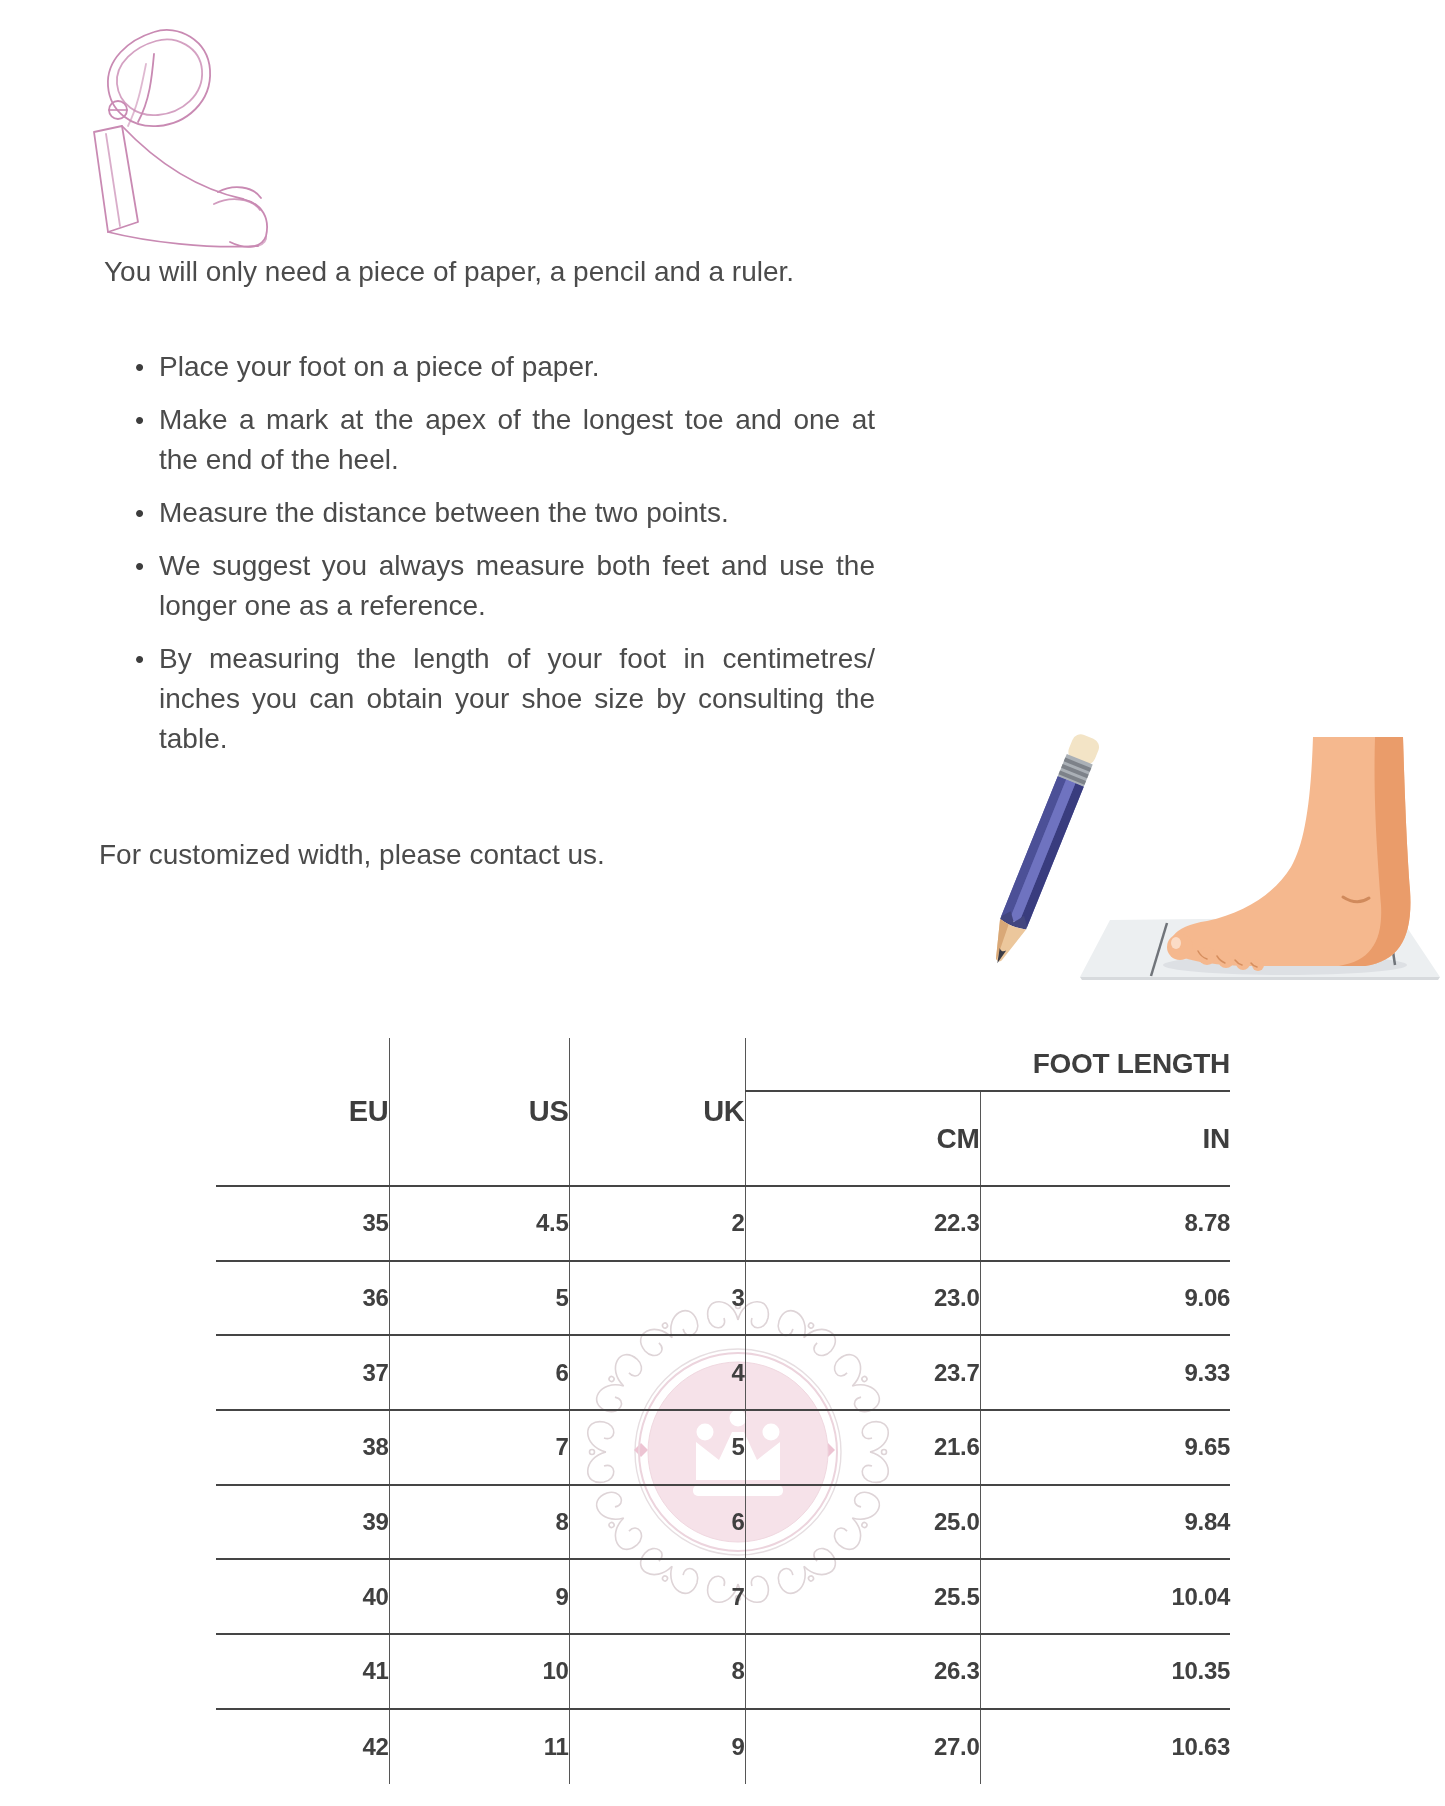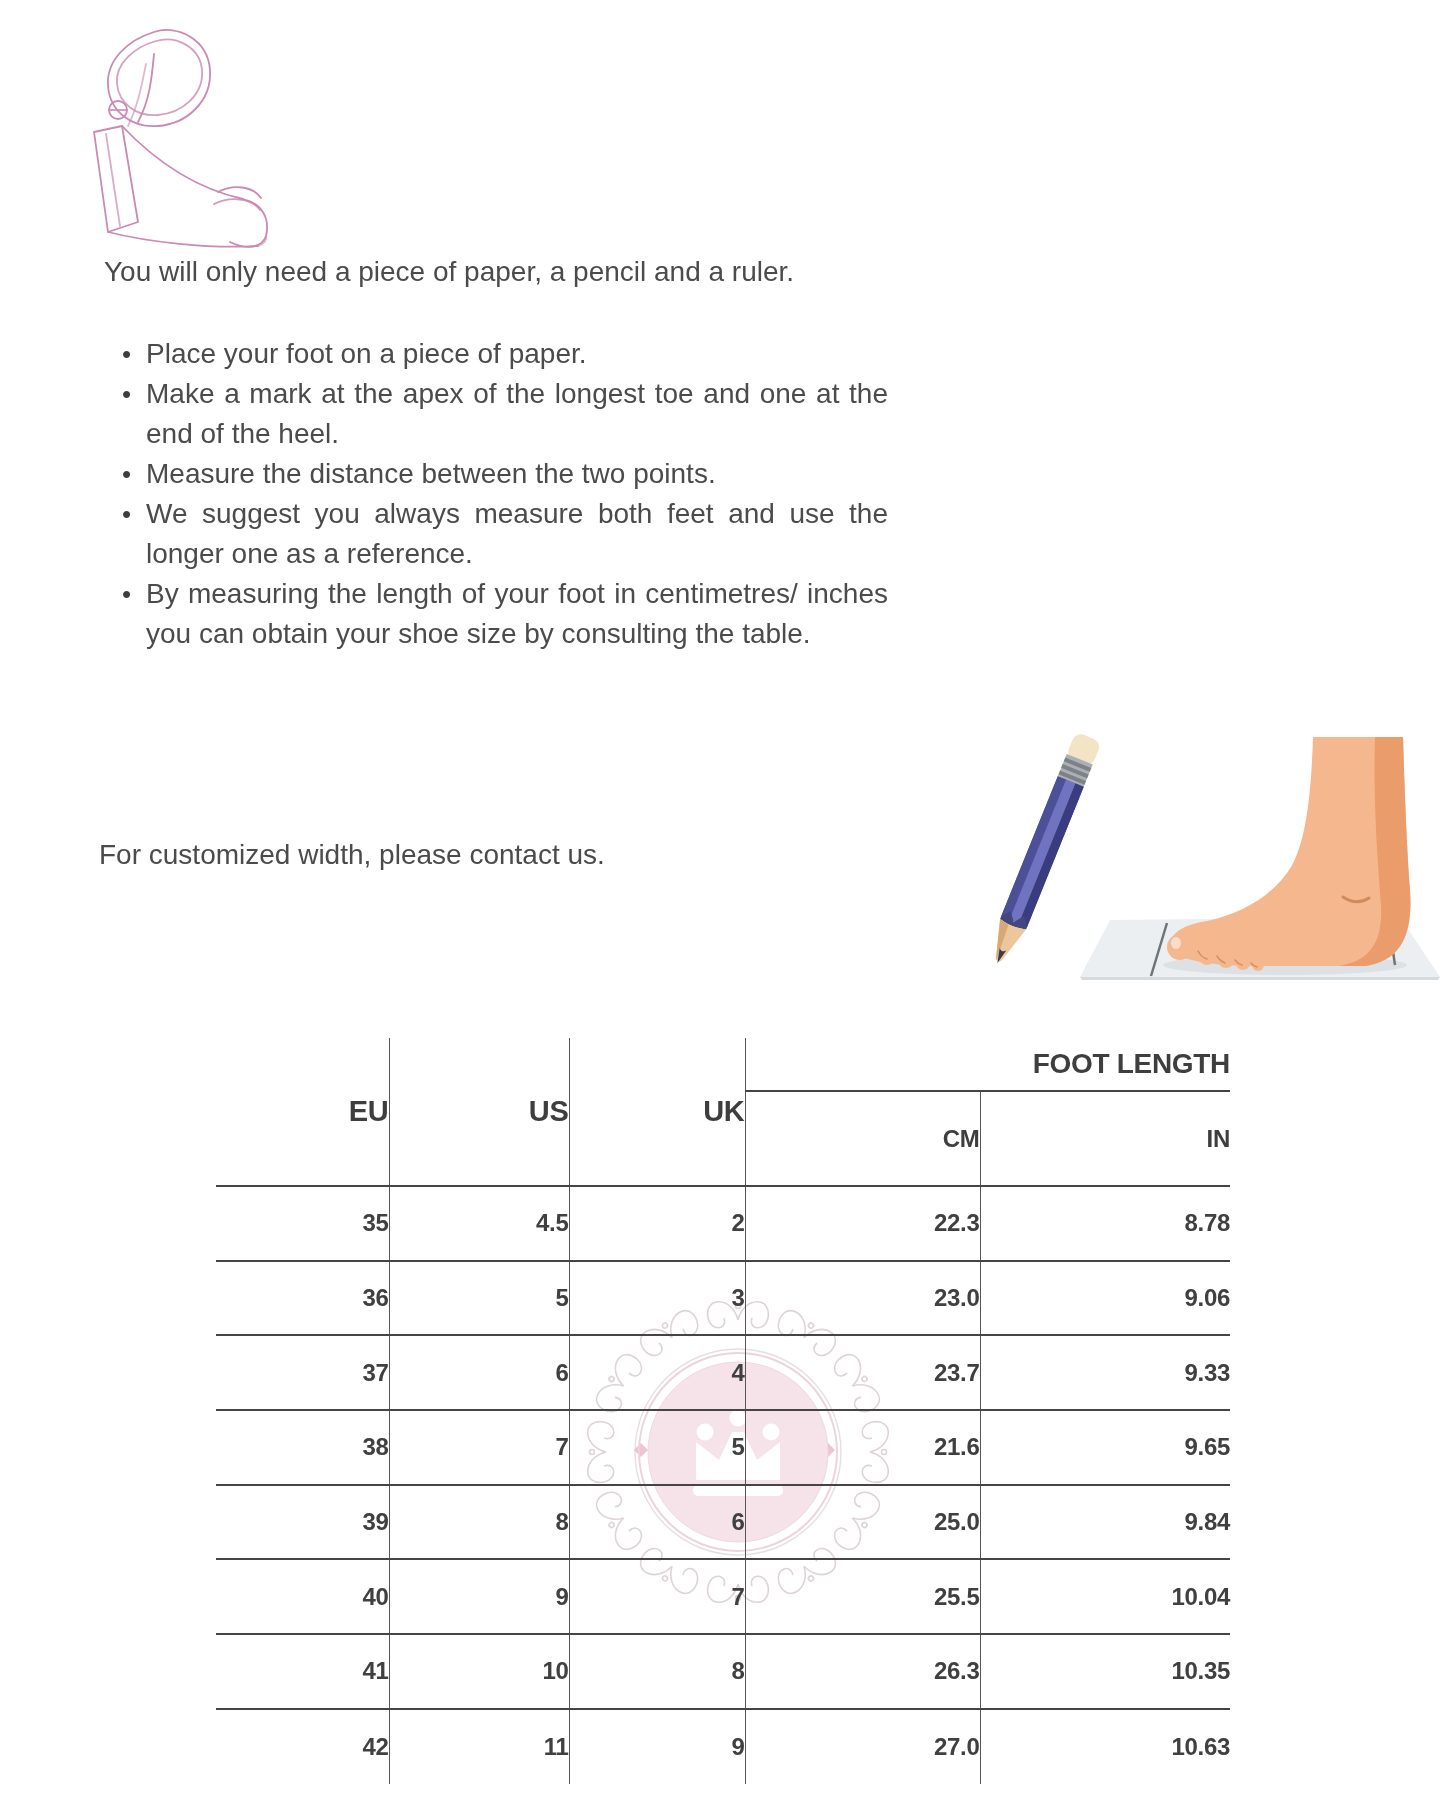--- a/index.html
+++ b/index.html
@@ -9,37 +9,37 @@
   
   .sketch{position:absolute;left:58px;top:14px;}
   .title{position:absolute;left:238px;top:74px;margin:0;font-size:66px;font-weight:400;
          letter-spacing:1.5px;color:#1d1d1d;white-space:nowrap;
          font-stretch:condensed;}
 
   
   .intro{position:absolute;left:104px;top:256px;margin:0;font-size:28px;color:#4b4b4b;}
   .instructions{position:absolute;left:146px;top:334px;width:742px;margin:0;padding:0;
                 list-style:none;font-size:28px;line-height:40px;color:#4b4b4b;text-align:justify;}
-  .instructions li{position:relative;margin:0;}
+  .instructions li{position:relative;margin:13px;}
   .instructions li::before{content:"\2022";position:absolute;left:-24px;top:0;
                            font-size:26px;color:#3d3d3d;}
   .contact{position:absolute;left:96px;top:836px;margin:3px;font-size:28px;color:#4b4b4b;}
 
   
   .measure-illu{position:absolute;left:915px;top:635px;}
   .watermark{position:absolute;left:563px;top:1277px;z-index:0;}
 
   
   .size-table{position:absolute;left:216px;top:1038px;z-index:1;border-collapse:collapse;
               table-layout:fixed;width:1014px;}
   .size-table th,.size-table td{padding:0;text-align:right;vertical-align:middle;
               font-stretch:condensed;letter-spacing:-0.3px;background:transparent;}
   .size-table thead th{color:#3e3e3e;font-size:29px;font-weight:bold;}
   .size-table .fl{height:52px;font-size:28px;border-bottom:2px solid #454545;}
-  .size-table .sub-row th{height:93px;font-size:24px;}
+  .size-table .sub-row th{height:93px;font-size:28px;}
   .size-table thead th{border-bottom:2px solid #454545;}
   .size-table .vline{border-left:1px solid #565656;}
   .size-table tbody tr{height:74.7px;}
   .size-table tbody td{font-size:24px;font-weight:bold;color:#404040;}
   .size-table tbody td + td{border-left:1px solid #565656;}
   .size-table tbody tr:not(:last-child) td{border-bottom:2px solid #454545;}
 </style>
 </head>
 <body>
 

